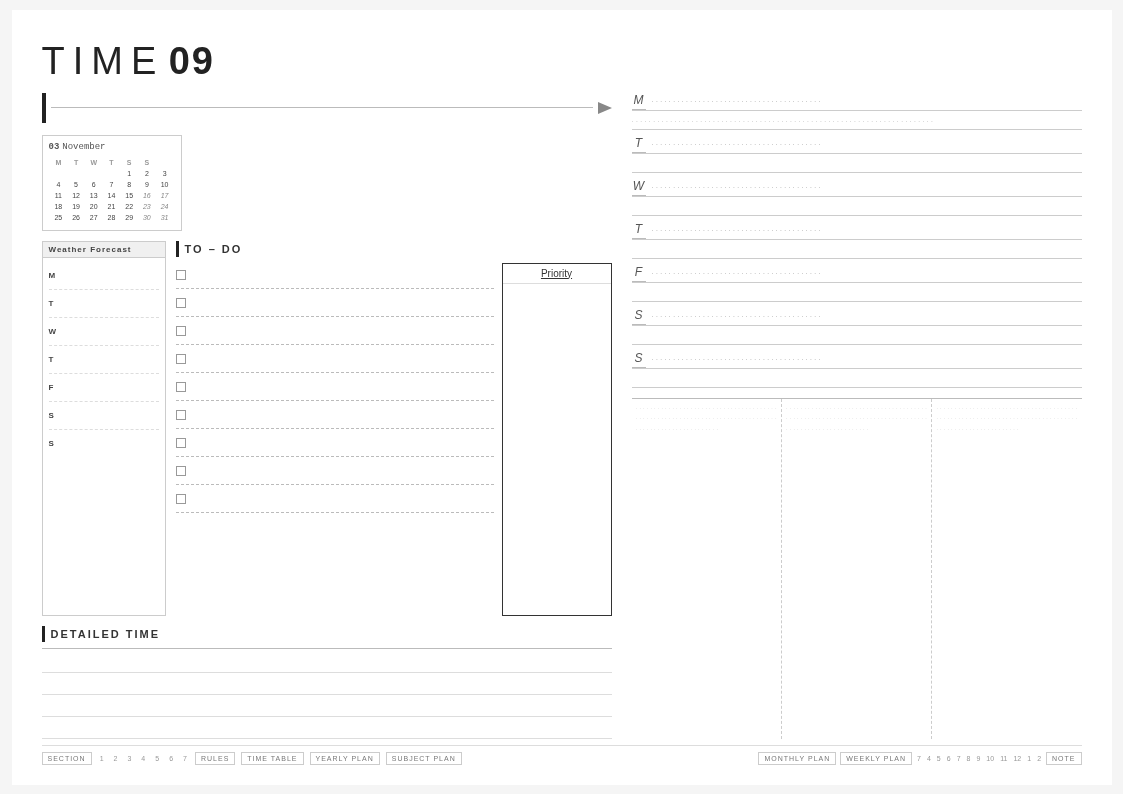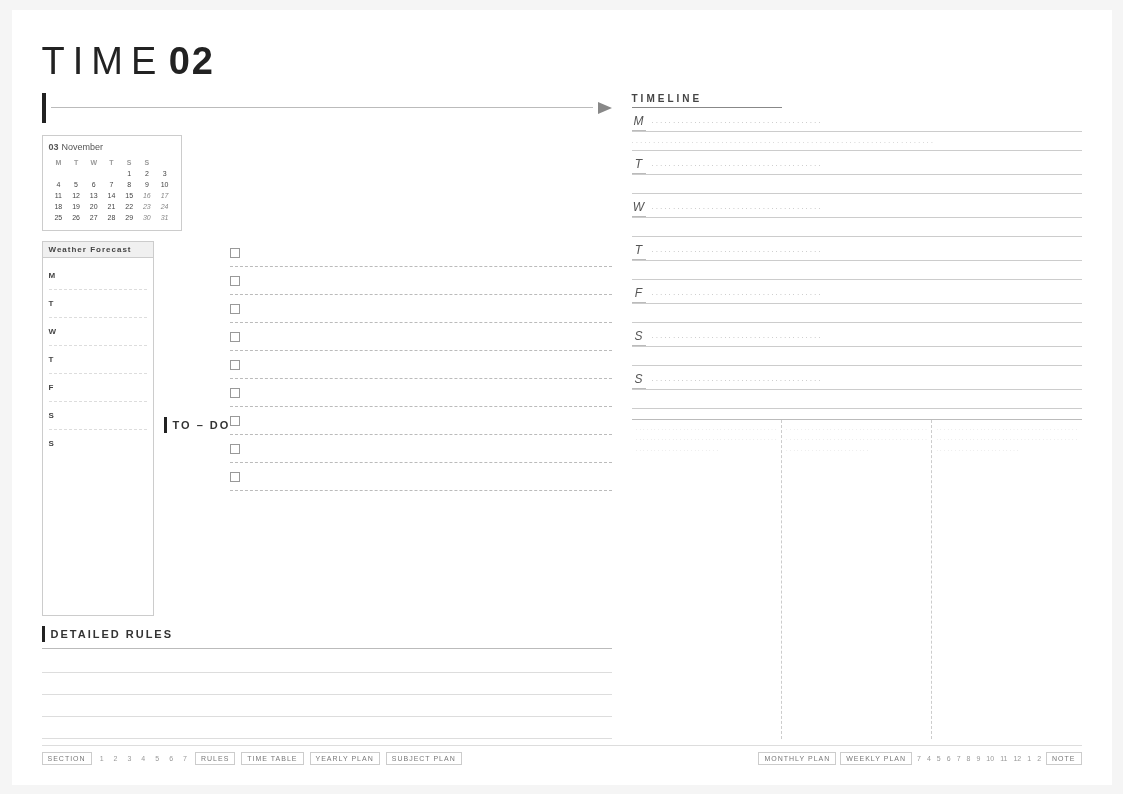--- a/index.html
+++ b/index.html
@@ -91,20 +91,21 @@
       width: 140px;
       min-height: 95px;
       flex-shrink: 0;
     }
     .cal-header {
       display: flex;
       align-items: center;
       margin-bottom: 4px;
       font-size: 8px;
       color: #555;
+      font-family: Liberation Mono, monospace;
     }
     .cal-month-num {
       font-size: 9px;
       font-weight: bold;
       margin-right: 3px;
       color: #555;
     }
     .cal-month-name {
       font-size: 9px;
       color: #555;
@@ -156,21 +157,21 @@
     }
     
     .weather-todo-row {
       display: flex;
       gap: 10px;
       flex: 1;
     }
     
     .weather-widget {
       border: 1px solid #ccc;
-      width: 112px;
+      width: 124px;
       flex-shrink: 0;
     }
     .weather-header {
       background: #f0f0f0;
       border-bottom: 1px solid #ccc;
       padding: 3px 6px;
       font-size: 8px;
       font-weight: bold;
       letter-spacing: 1px;
       color: #444;
@@ -188,21 +189,21 @@
     }
     .weather-day-label {
       width: 14px;
       font-weight: bold;
       color: #444;
     }
     
     .todo-section {
       flex: 1;
       display: flex;
-      flex-direction: row;
+      flex-direction: column;
     }
     .todo-priority-row {
       display: flex;
       gap: 8px;
       flex: 1;
     }
     .todo-list {
       flex: 1;
     }
     .todo-item {
@@ -321,21 +322,21 @@
       margin: 0 1px;
     }
   </style>
 </head>
 <body>
 
 <div class="page">
 
   <div class="header">
     <span class="week-title">TIME</span>&nbsp;
-    <span class="week-num">02</span>
+    <span class="week-num">09</span>
   </div>
 
   <div class="main-content">
 
     <div class="left-col">
 
       <div class="pencil-line">
         <div class="pencil-bar"></div>
         <div class="pencil-line-rule"></div>
         <div class="pencil-tip"></div>
@@ -470,48 +471,43 @@
                   <div class="todo-checkbox"></div>
                 </div>
               <div class="todo-item">
                   <div class="todo-checkbox"></div>
                 </div>
               <div class="todo-item">
                   <div class="todo-checkbox"></div>
                 </div>
             </div>
 
+            <div class="priority-box">
+              <div class="priority-label">Priority</div>
+              <div class="priority-content"></div>
+            </div>
           </div>
         </div>
       </div>
 
       <div class="detailed-section">
         <div class="section-label">
           <div class="section-bar"></div>
-          <span class="section-title">DETAILED RULES</span>
+          <span class="section-title">DETAILED TIME</span>
         </div>
         <div style="border-bottom:1px solid #bbb; margin-bottom:2px;"></div>
         <div class="detail-line"></div>
         <div class="detail-line"></div>
         <div class="detail-line"></div>
         <div class="detail-line"></div>
       </div>
     </div>
 
     <div class="right-col">
 
-      <div style="display:flex;align-items:flex-start;margin-bottom:6px;">
-        <div style="flex:0 0 auto;">
-          <div style="font-size:10px;font-weight:bold;letter-spacing:3px;color:#444;padding-bottom:3px;border-bottom:1px solid #888;padding-right:80px;">TIMELINE</div>
-        </div>
-
-        <div style="flex:1;padding:4px 0 0 10px;display:flex;flex-wrap:wrap;gap:4px;">
-          
-        </div>
-      </div>
 
       <div class="timeline-days">
 
         <div class="timeline-day">
           <div class="timeline-day-header">
             <span class="tday-label">M</span>
             <div style="flex:1;display:flex;flex-wrap:wrap;gap:3px;padding:4px 0;">
               <span style="font-size:7px;color:#bbb;">· · · · · · · · · · · · · · · · · · · · · · · · · · · · · · · · · · · · · · · ·</span>
             </div>
           </div>

